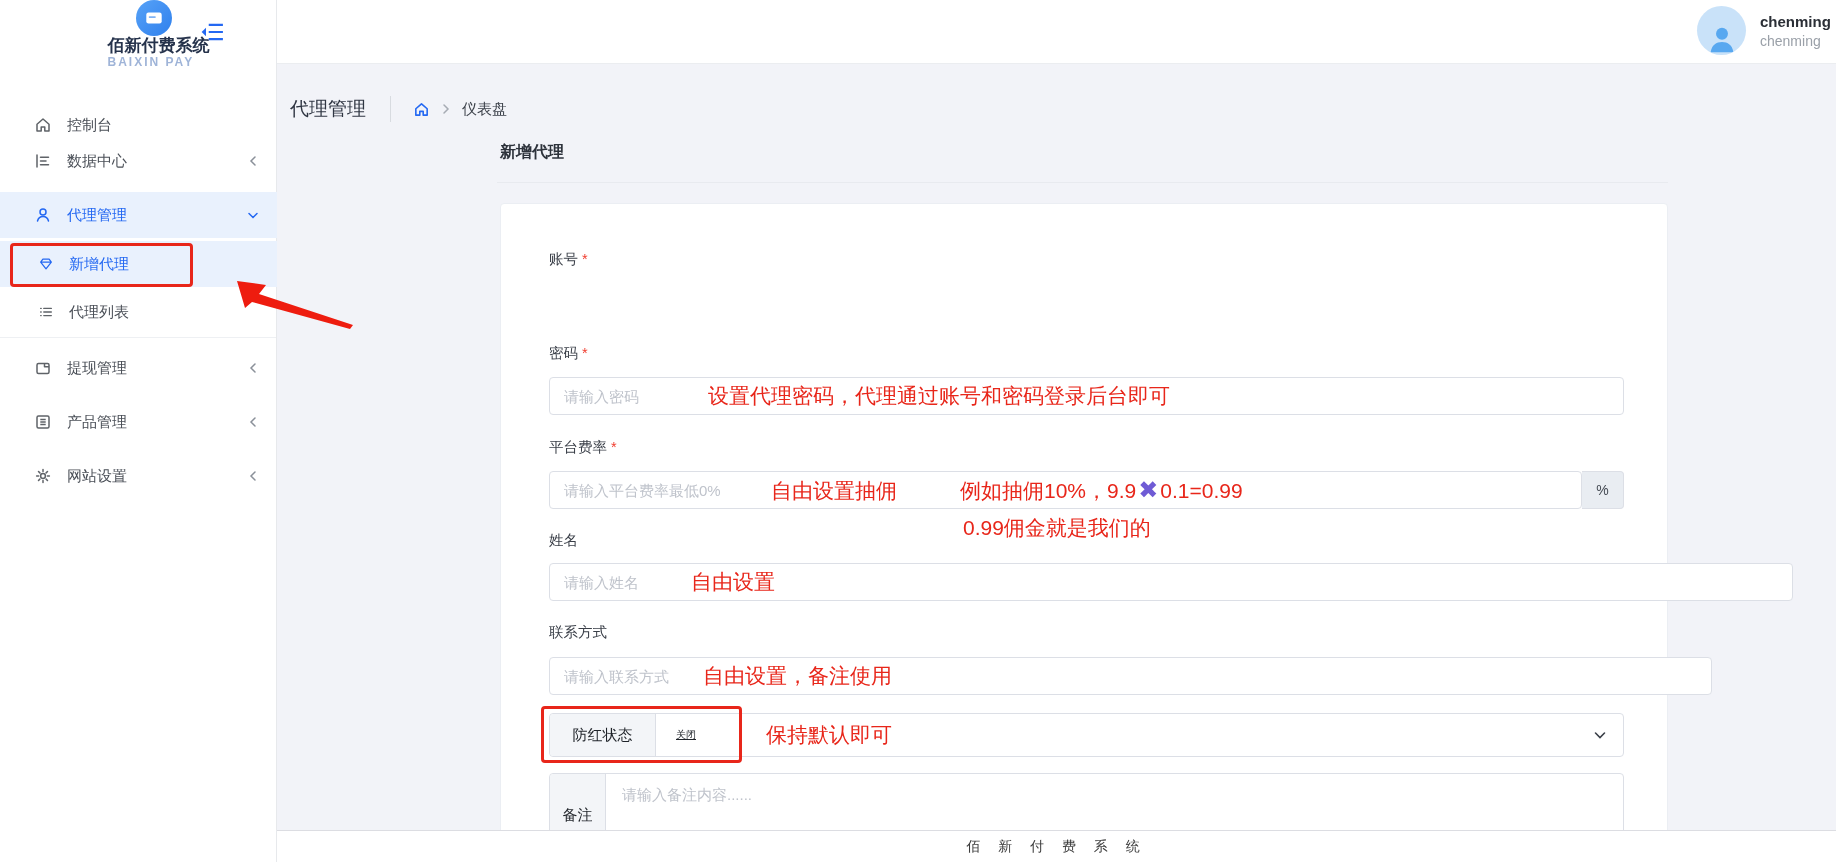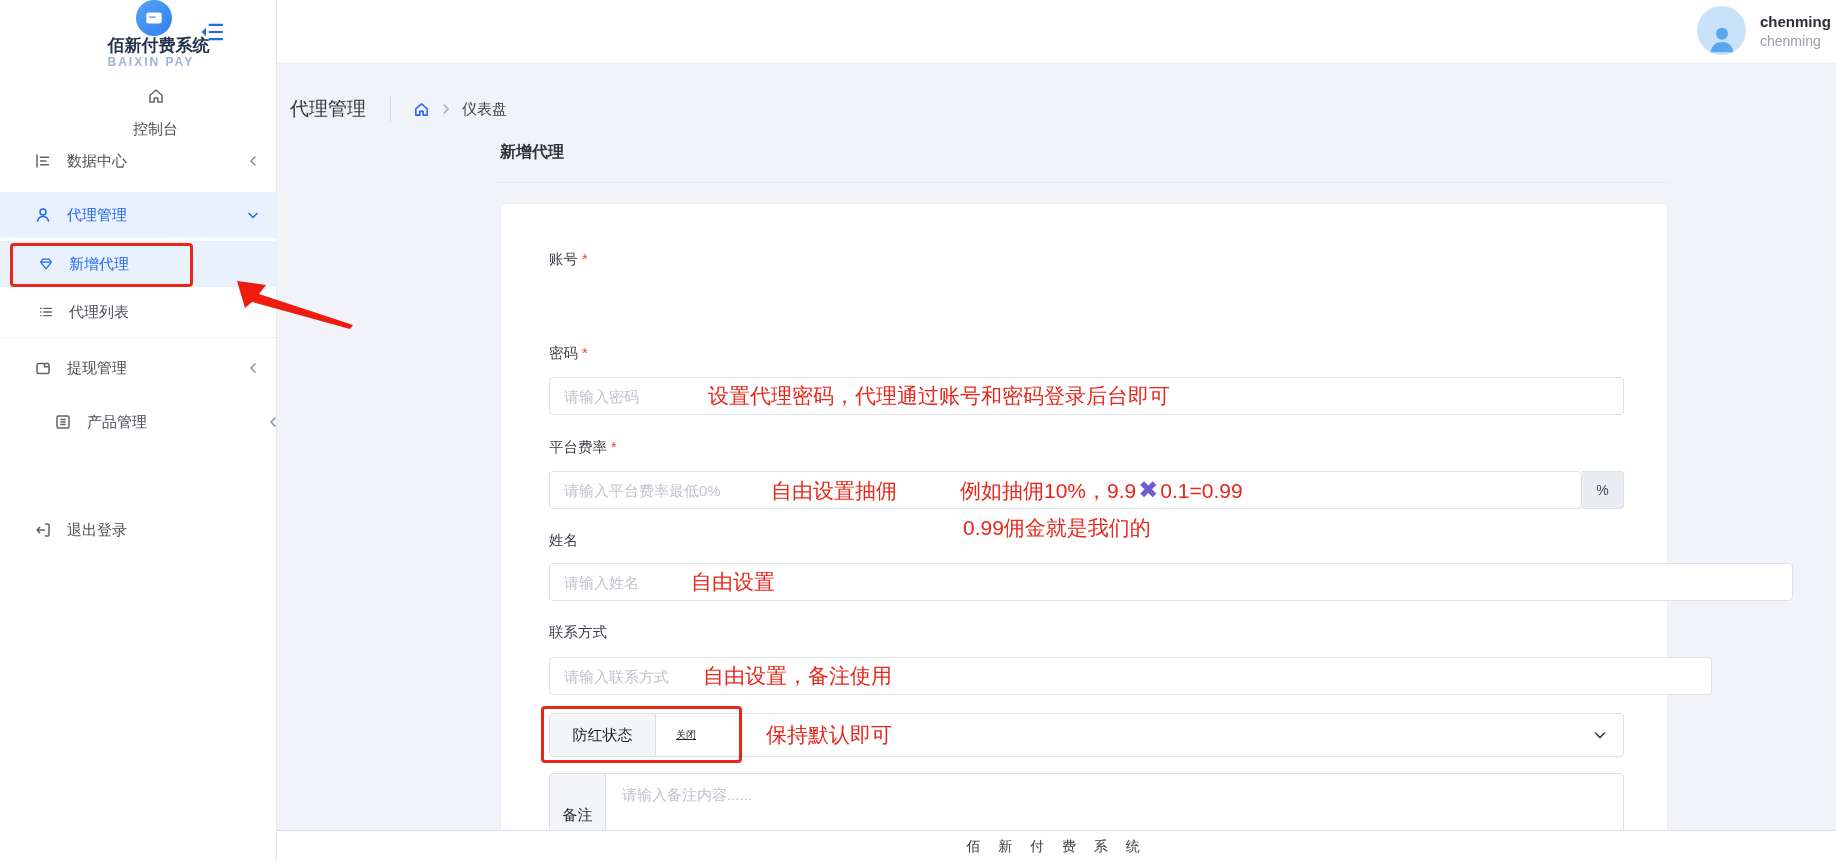--- a/index.html
+++ b/index.html
@@ -108,21 +108,21 @@
         <div class="brand-tagline">BAIXIN PAY</div>
       </div>
     </div>
     <div class="collapse-btn">
       <svg class="ic" viewBox="0 0 22 18" fill="none" stroke="currentColor" stroke-width="2">
         <path d="M8 2.5h13M8 9h13M8 15.5h13"></path>
         <path d="M5.5 5 1.5 9l4 4z" fill="currentColor" stroke="none"></path>
       </svg>
     </div>
 
-    <div class="nav-item" style="top:87px;flex-direction:column;">
+    <div class="nav-item" style="top:102px;">
       <span class="nav-icon">
         <svg class="ic" viewBox="0 0 18 18" fill="none" stroke="currentColor" stroke-width="1.5" stroke-linejoin="round">
             <path d="M3 8.2 9 3l6 5.2V15h-4.2v-4H7.2v4H3z"></path>
           </svg>
       </span>
       <span class="nav-label">控制台</span>
     </div>
 
     <div class="nav-item" style="top:138px;">
       <span class="nav-icon">
@@ -181,44 +181,50 @@
           </svg>
       </span>
       <span class="nav-label">提现管理</span>
       <span class="nav-chevron">
         <svg class="ic" viewBox="0 0 12 12" fill="none" stroke="currentColor" stroke-width="1.5" stroke-linecap="round">
             <path d="M8 2 4 6l4 4"></path>
           </svg>
       </span>
     </div>
 
-    <div class="nav-item" style="top:399px;margin-left:20px;">
+    <div class="nav-item" style="top:399px;">
       <span class="nav-icon">
         <svg class="ic" viewBox="0 0 18 18" fill="none" stroke="currentColor" stroke-width="1.5" stroke-linejoin="round">
             <rect x="3" y="3" width="12" height="12" rx="1.5"></rect>
             <path d="M6.3 6.5h5.4M6.3 9h5.4M6.3 11.5h5.4"></path>
           </svg>
       </span>
       <span class="nav-label">产品管理</span>
       <span class="nav-chevron">
         <svg class="ic" viewBox="0 0 12 12" fill="none" stroke="currentColor" stroke-width="1.5" stroke-linecap="round">
             <path d="M8 2 4 6l4 4"></path>
           </svg>
       </span>
     </div>
 
-
-    <div class="nav-item" style="top:507px;">
-      <span class="nav-icon">
-        <svg class="ic" viewBox="0 0 18 18" fill="none" stroke="currentColor" stroke-width="1.5" stroke-linecap="round" stroke-linejoin="round">
-            <path d="M11.5 3h2.2A1.3 1.3 0 0 1 15 4.3v9.4a1.3 1.3 0 0 1-1.3 1.3h-2.2M10.5 9H3M5.6 6.4 3 9l2.6 2.6"></path>
-          </svg>
-      </span>
-      <span class="nav-label">退出登录</span>
-    </div>
+    <div class="nav-item" style="top:453px;">
+      <span class="nav-icon">
+        <svg class="ic" viewBox="0 0 18 18" fill="none" stroke="currentColor" stroke-width="1.5" stroke-linecap="round">
+            <circle cx="9" cy="9" r="2.4"></circle>
+            <path d="M9 2.6v2M9 13.4v2M2.6 9h2M13.4 9h2M4.5 4.5l1.4 1.4M12.1 12.1l1.4 1.4M13.5 4.5l-1.4 1.4M5.9 12.1l-1.4 1.4"></path>
+          </svg>
+      </span>
+      <span class="nav-label">网站设置</span>
+      <span class="nav-chevron">
+        <svg class="ic" viewBox="0 0 12 12" fill="none" stroke="currentColor" stroke-width="1.5" stroke-linecap="round">
+            <path d="M8 2 4 6l4 4"></path>
+          </svg>
+      </span>
+    </div>
+
 
     <div class="redbox-sidebar"></div>
   </div>
 
   <div class="main">
 
     <div class="crumb-row">
       <span class="page-title">代理管理</span>
       <span class="crumb-sep"></span>
       <span class="crumb-home">

